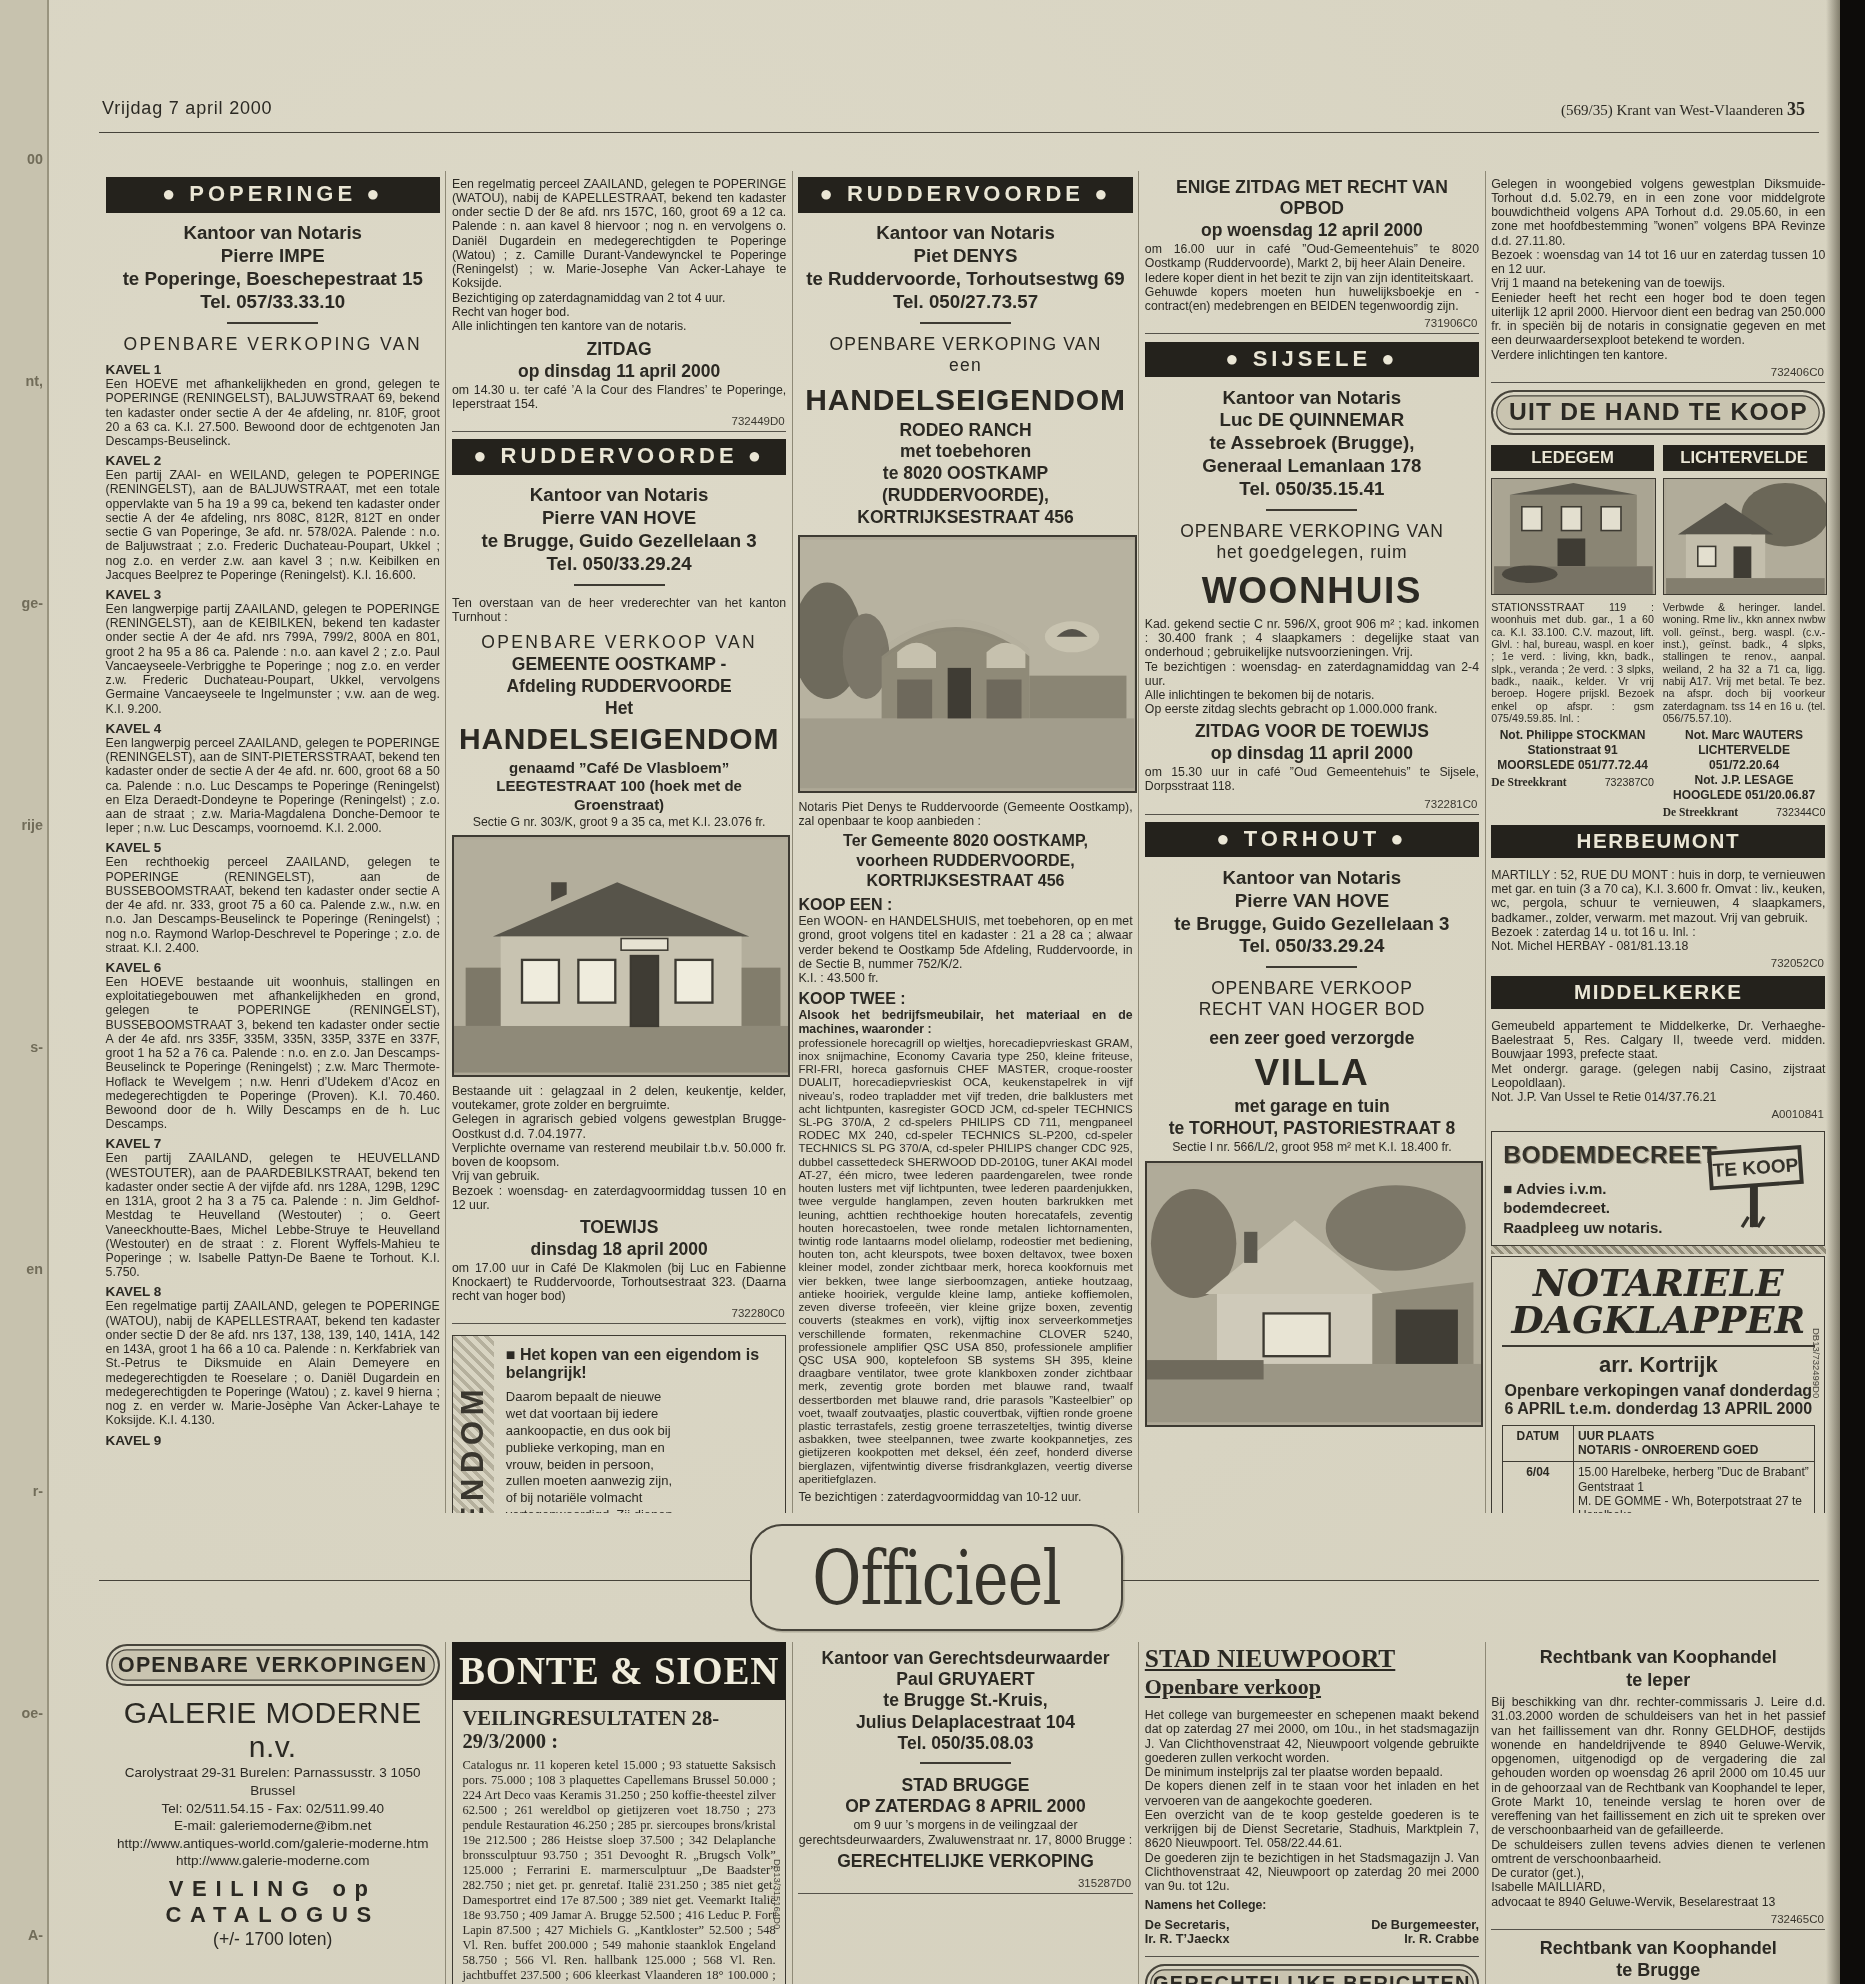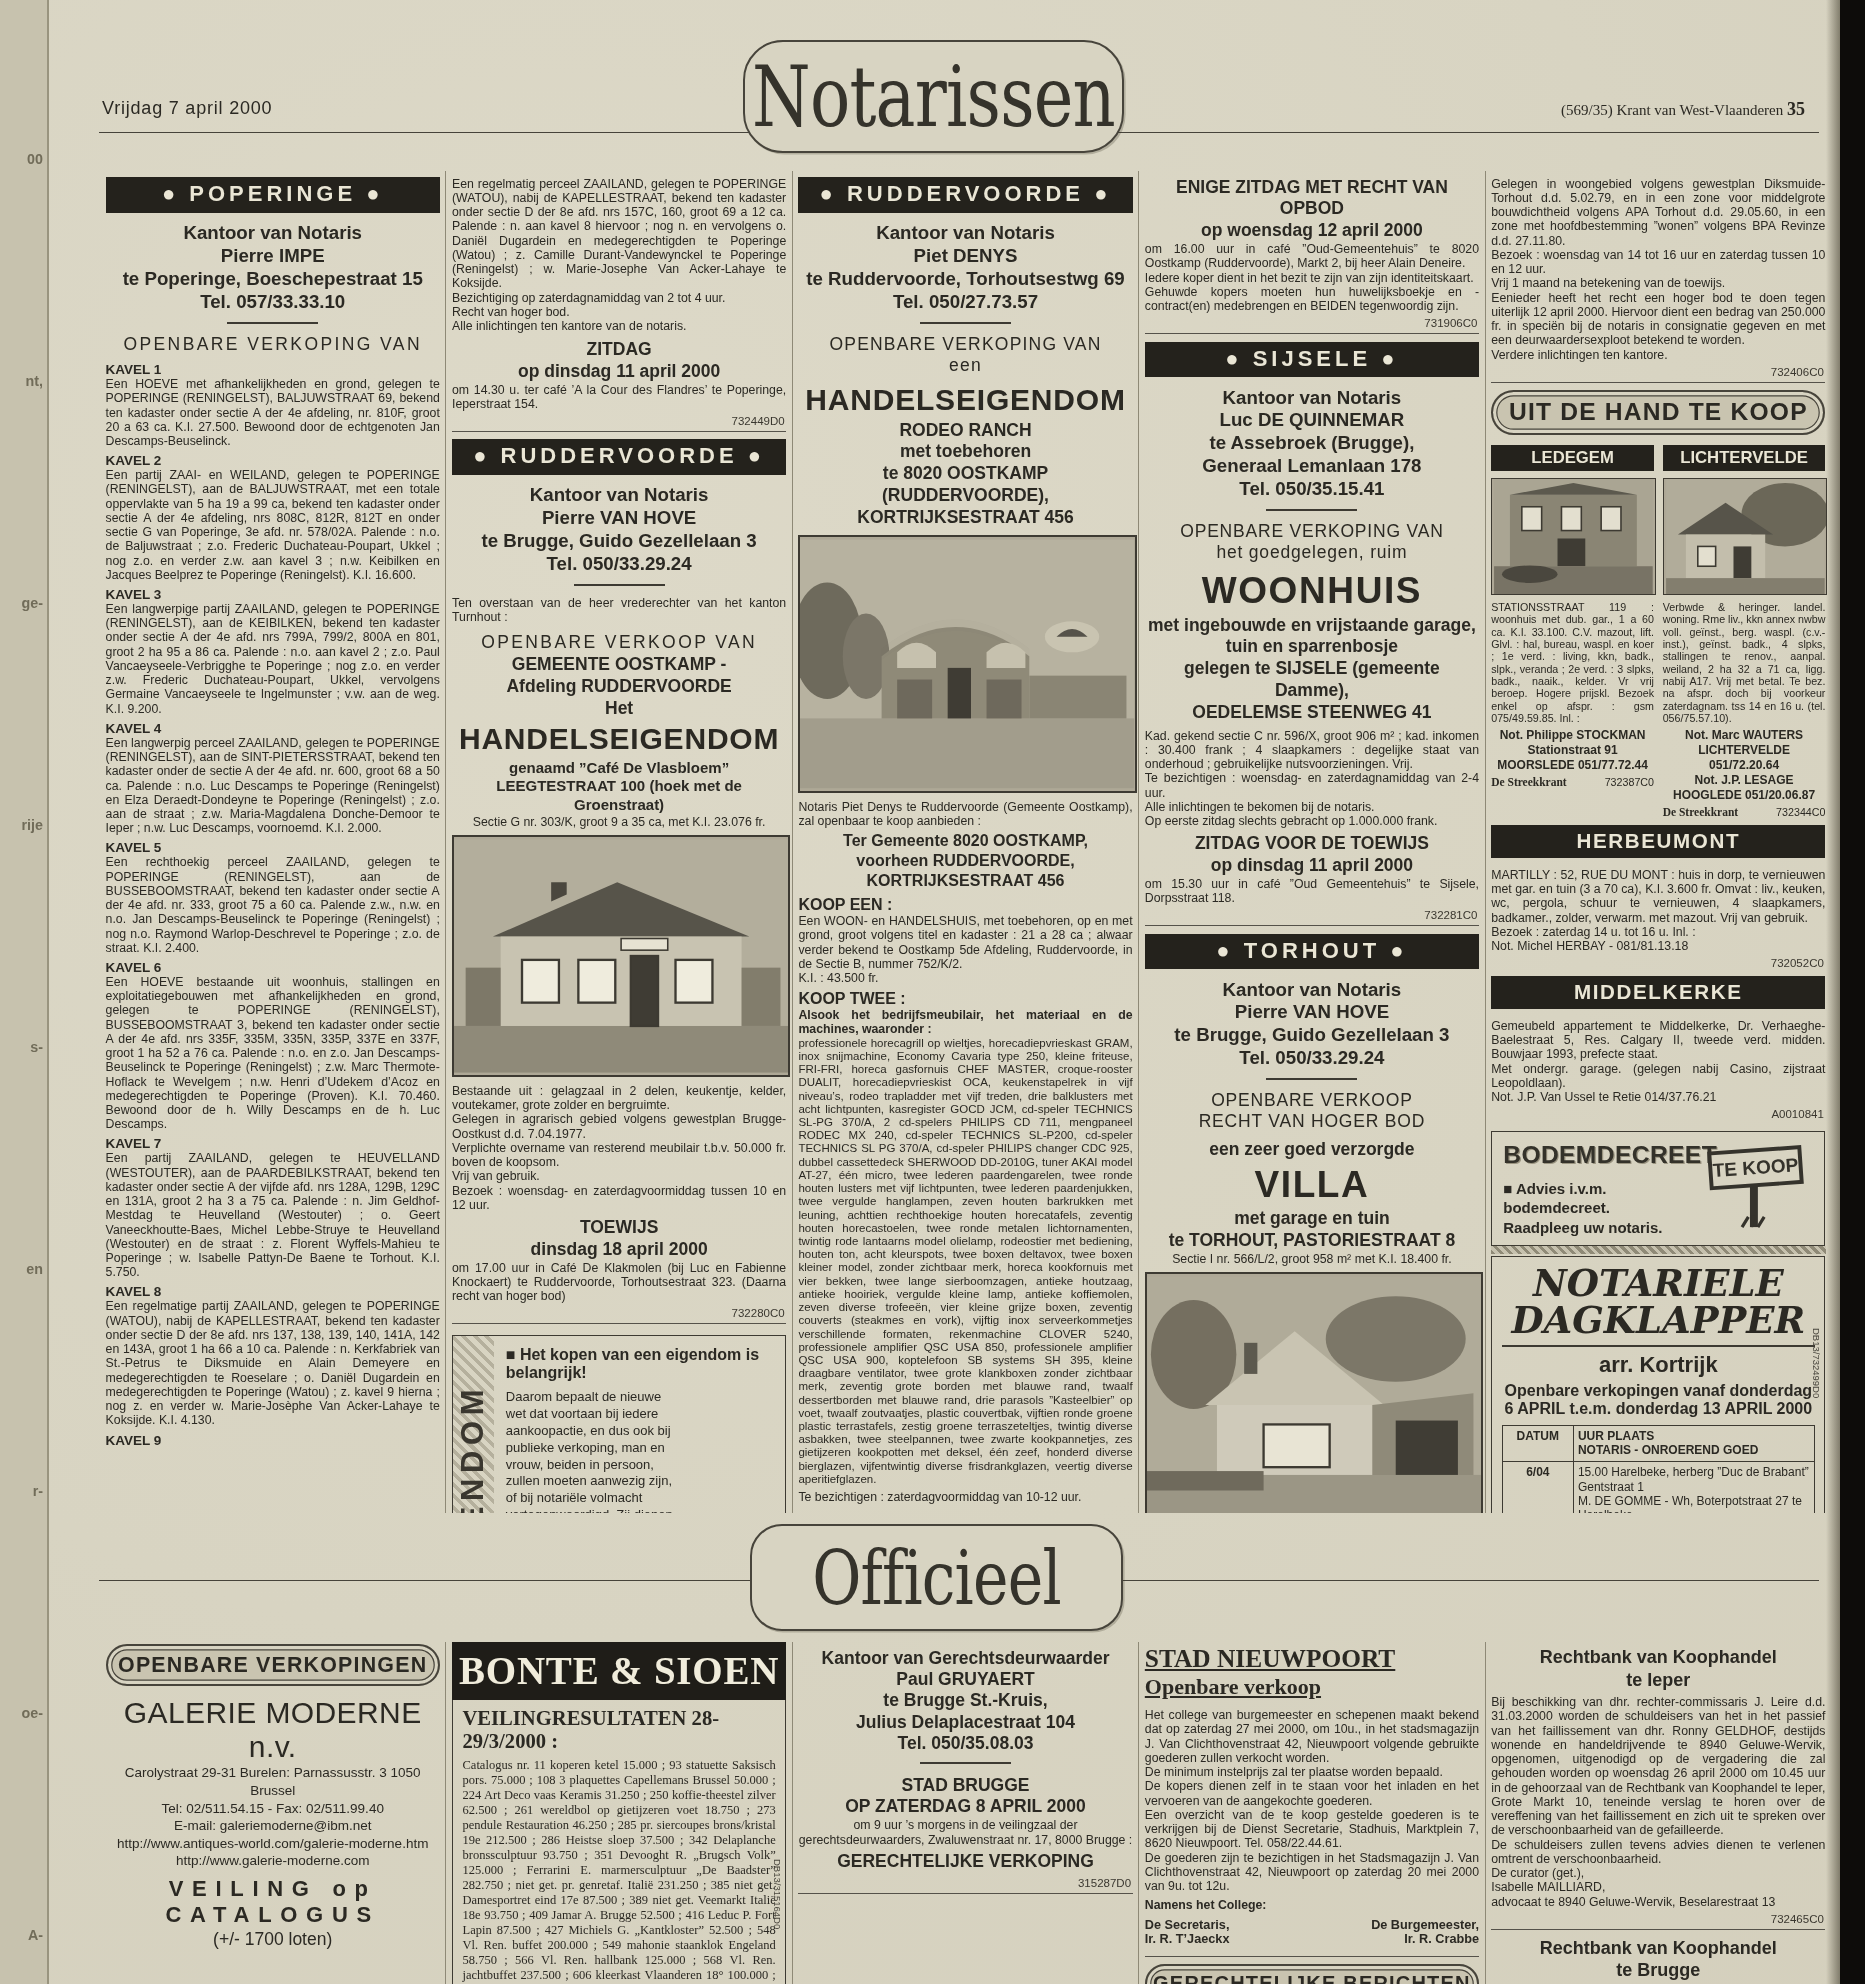--- a/index.html
+++ b/index.html
@@ -105,23 +105,20 @@
 r-
 oe-
 A-
 as-
 48-
 id-</div>
   </div>
   <div class="hdate">Vrijdag 7 april 2000</div>
   <div class="hissue"><span>(569/35) Krant van West-Vlaanderen</span> <b>35</b></div>
   <div class="hline"></div>
-  <div class="mast">
-      <span>Notarissen</span>
-    </div>
 
   <div class="secN">
 
     <div class="col">
       <div class="ban">●  POPERINGE  ●</div>
       <div class="off pre">Kantoor van Notaris
 Pierre IMPE
 te Poperinge, Boeschepestraat 15
 Tel. 057/33.33.10</div>
       <div class="rule"></div>
@@ -261,24 +258,20 @@
       <div class="ban">●  SIJSELE  ●</div>
       <div class="off pre">Kantoor van Notaris
 Luc DE QUINNEMAR
 te Assebroek (Brugge),
 Generaal Lemanlaan 178
 Tel. 050/35.15.41</div>
       <div class="rule"></div>
       <div class="sv pre" style="letter-spacing:0.8px">OPENBARE VERKOPING VAN
 het goedgelegen, ruim</div>
       <div class="big3">WOONHUIS</div>
-      <div class="sc pre">met ingebouwde en vrijstaande garage,
-tuin en sparrenbosje
-gelegen te SIJSELE (gemeente Damme),
-OEDELEMSE STEENWEG 41</div>
       <div class="b pre" style="margin-top:4.8px">Kad. gekend sectie C nr. 596/X, groot 906 m² ; kad. inkomen : 30.400 frank ; 4 slaapkamers : degelijke staat van onderhoud ; gebruikelijke nutsvoorzieningen. Vrij.
 Te bezichtigen : woensdag- en zaterdagnamiddag van 2-4 uur.
 Alle inlichtingen te bekomen bij de notaris.
 Op eerste zitdag slechts gebracht op 1.000.000 frank.</div>
       <div class="sc pre" style="margin-top:4.8px">ZITDAG VOOR DE TOEWIJS
 op dinsdag 11 april 2000</div>
       <div class="b pre">om 15.30 uur in café ”Oud Gemeentehuis” te Sijsele, Dorpsstraat 118.</div>
       <div class="ref">732281C0</div>
       <div class="div"></div>
       <div class="ban">●  TORHOUT  ●</div>

